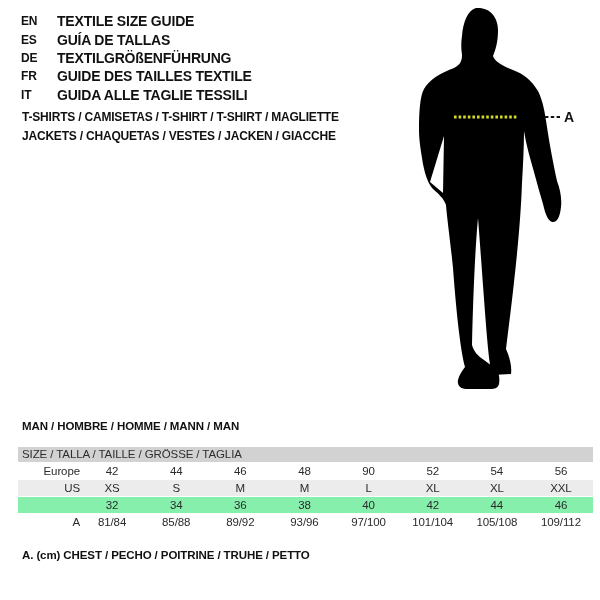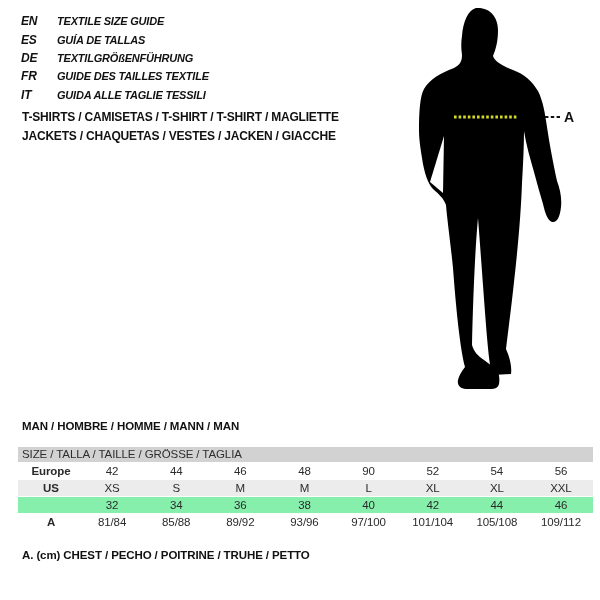--- a/index.html
+++ b/index.html
@@ -10,26 +10,26 @@
     background: #ffffff;
     font-family: "Liberation Sans", sans-serif;
     color: #111;
     overflow: hidden;
   }
 
   
   .lang-block {
     position: absolute; left: 21px; top: 12px;
   }
-  .lang-row { display: flex; height: 18.4px; align-items: center; font-style: italic; }
+  .lang-row { display: flex; height: 18.4px; align-items: center; }
   .lang-code {
     width: 36px; font-size: 12px; font-weight: bold; letter-spacing: -0.2px;
   }
   .lang-text {
-    font-size: 11px; font-weight: bold; letter-spacing: -0.2px; white-space: nowrap;
+    font-size: 14px; font-weight: bold; letter-spacing: -0.2px; white-space: nowrap;
   }
 
   
   .product-block { position: absolute; left: 22px; top: 108px; }
   .product-line {
     font-size: 12px; font-weight: bold; letter-spacing: -0.2px;
     height: 18.6px; line-height: 18.6px; white-space: nowrap;
   }
 
   
@@ -48,21 +48,21 @@
   table.size-table { width: 100%; border-collapse: collapse; table-layout: fixed; }
   table.size-table td {
     font-size: 11.5px; color: #2b2b2b; text-align: center;
     height: 17px; padding: 0; letter-spacing: -0.1px;
     border-top: 1px solid #ffffff;
   }
   table.size-table tr.header-row td {
     text-align: left; padding-left: 4px; height: 15px;
     color: #2e2e2e; border-top: none;
   }
-  table.size-table td.label-cell { text-align: center; padding-left: 4px; font-weight: bold; }
+  table.size-table td.label-cell { text-align: right; padding-left: 4px; }
   col.label-col { width: 62px; }
 
   
   .footnote {
     position: absolute; left: 22px; top: 549px;
     font-size: 11.5px; font-weight: bold; letter-spacing: -0.1px; white-space: nowrap;
   }
 </style>
 </head>
 <body>

